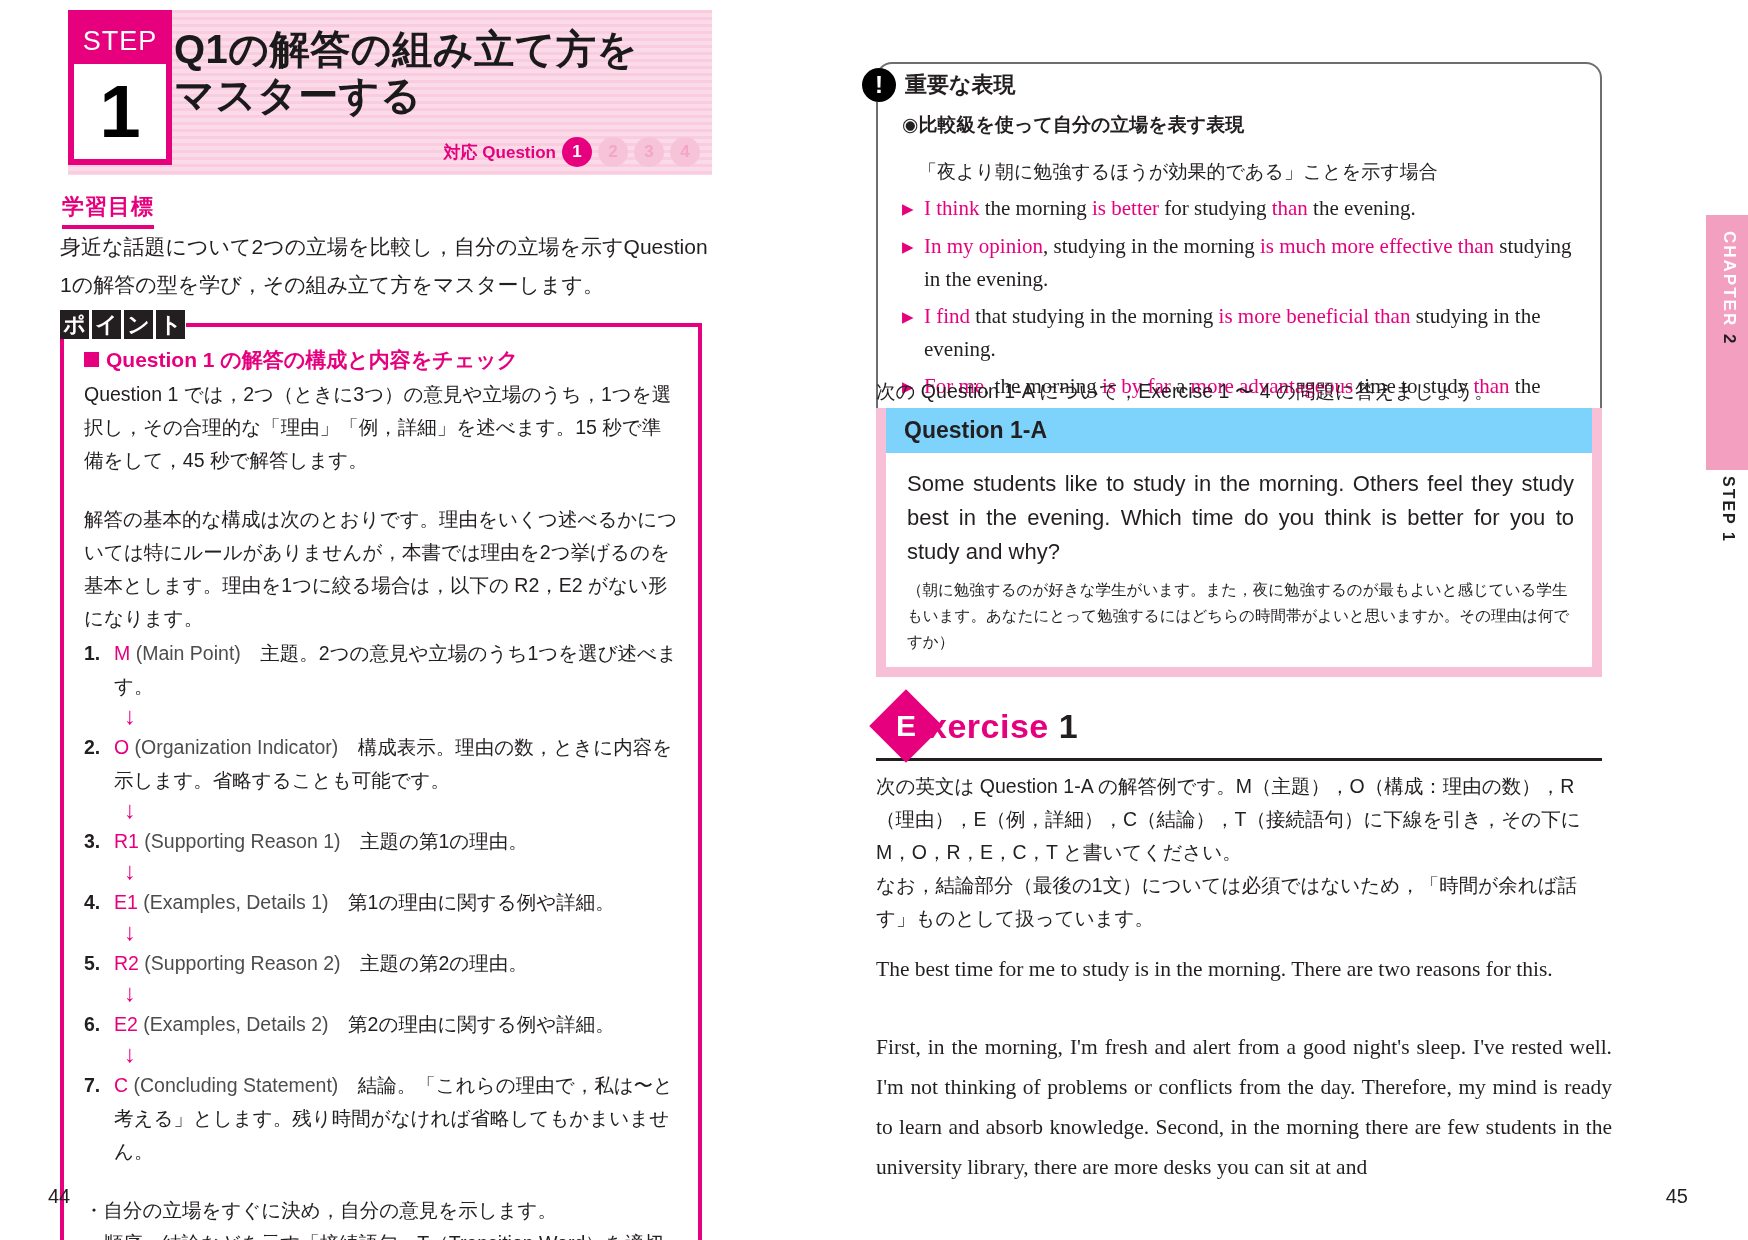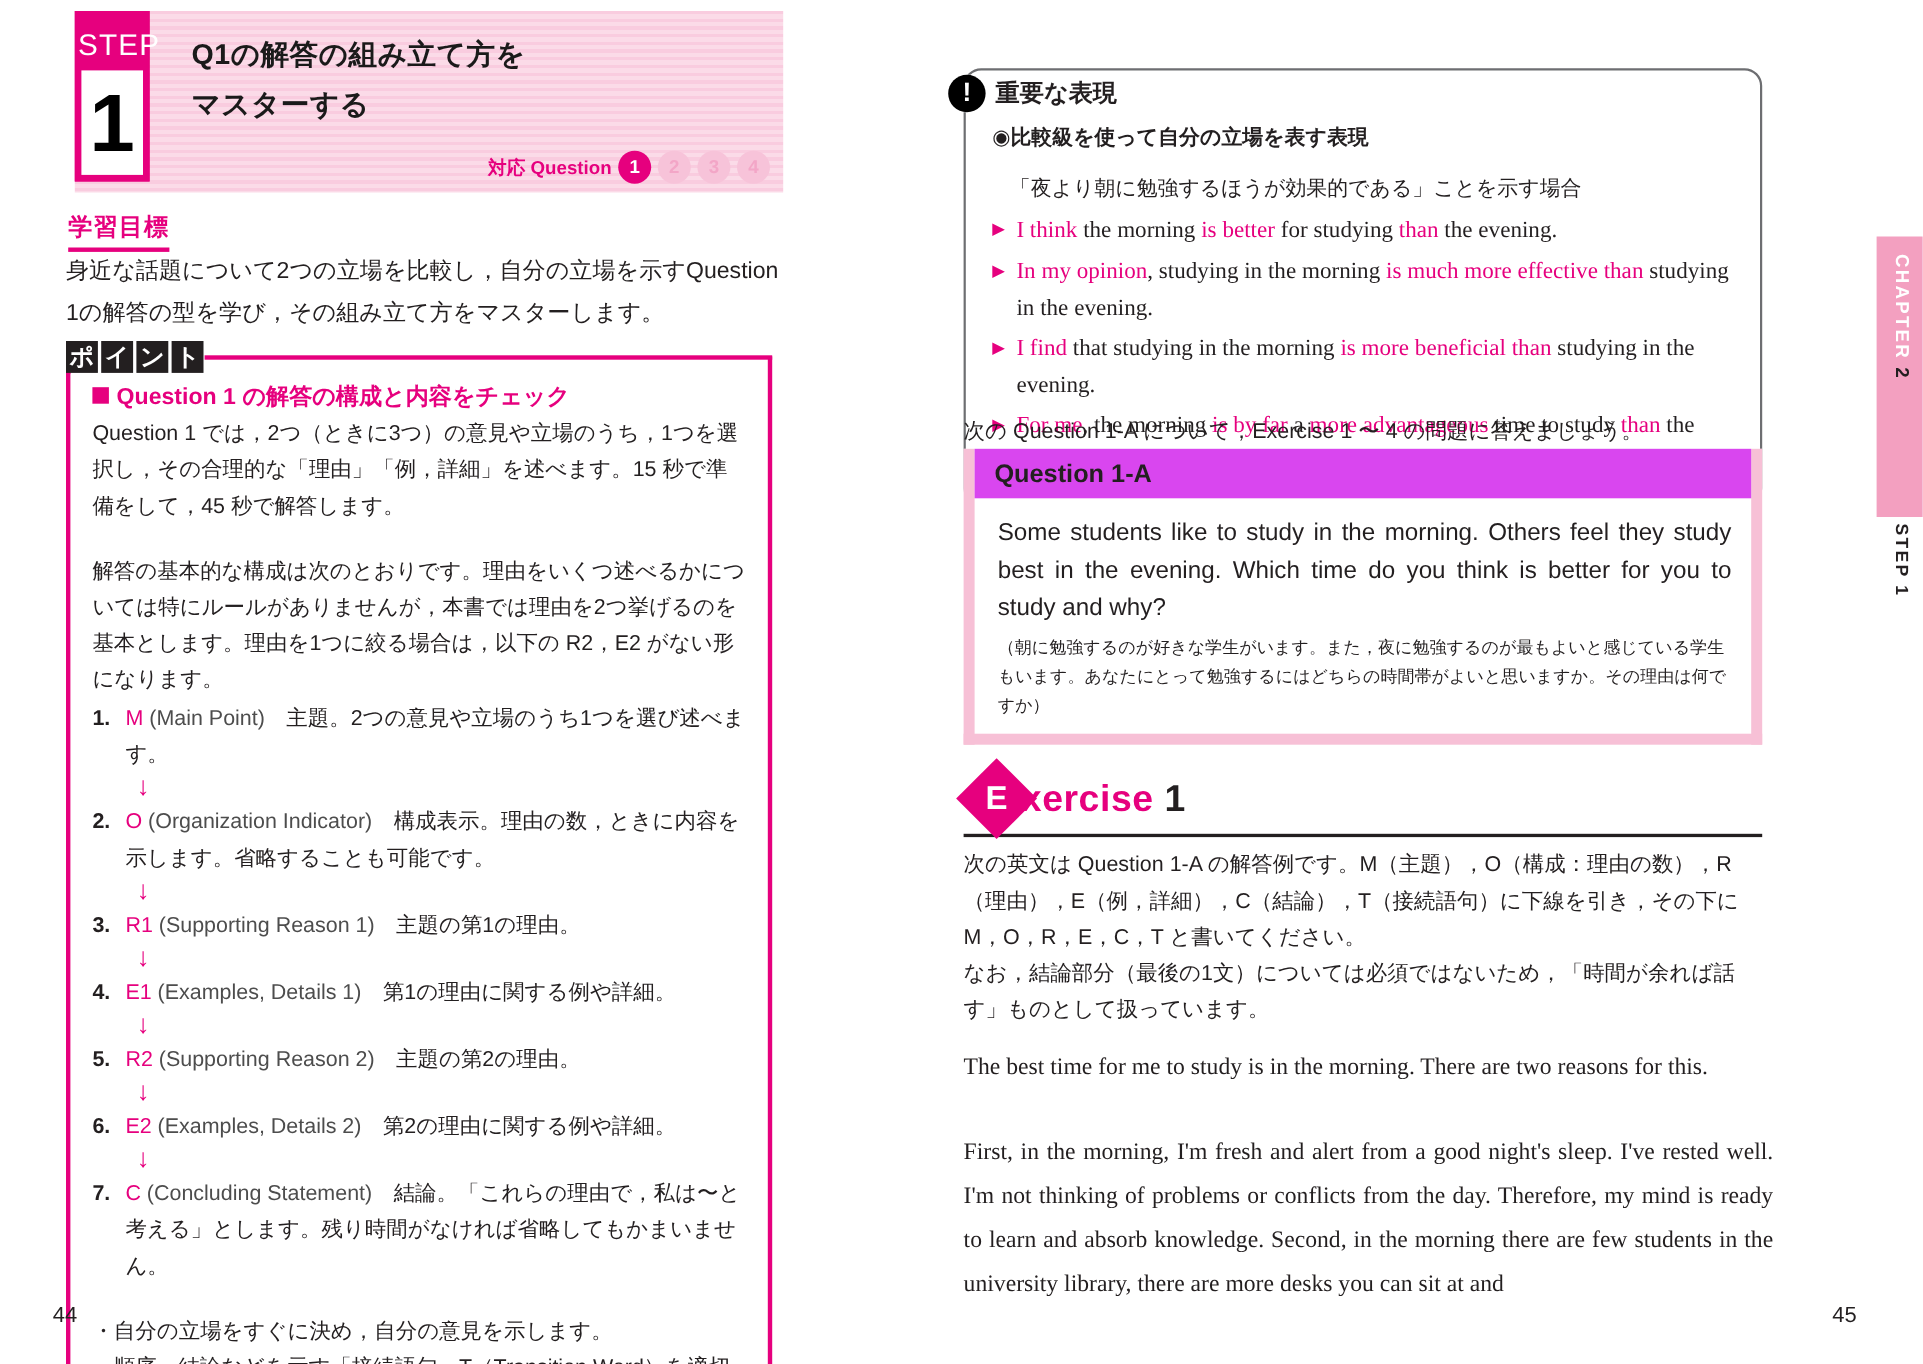--- a/index.html
+++ b/index.html
@@ -35,21 +35,21 @@
     background:
       repeating-linear-gradient(
         to bottom,
         #f9ccdf 0px, #f9ccdf 3px,
         #fbdbe8 3px, #fbdbe8 7px
       );
   }
   .step-badge {
     position: absolute;
     left: 0; top: 0;
-    width: 68px; height: 155px;
+    width: 104px; height: 155px;
     background: #e6007e;
     border: 3px solid #e6007e;
     box-sizing: border-box;
   }
   .step-badge .step-word {
     color: #ffffff;
     font-size: 27px;
     letter-spacing: 1px;
     text-align: center;
     line-height: 40px;
@@ -65,21 +65,21 @@
     font-size: 74px;
     font-weight: bold;
     text-align: center;
     line-height: 96px;
   }
   .step-title {
     position: absolute;
     left: 106px; top: 16px;
     width: 520px;
     color: #1a1a1a;
-    font-size: 26px;
+    font-size: 40px;
     font-weight: bold;
     line-height: 46px;
     letter-spacing: 0.5px;
   }
   .qmap {
     position: absolute;
     right: 12px; bottom: 8px;
     display: flex;
     align-items: center;
     gap: 6px;
@@ -301,21 +301,21 @@
     position: absolute;
     left: 86px; top: 408px;
     width: 726px;
     border-left: 10px solid #f7c0d6;
     border-right: 10px solid #f7c0d6;
     border-bottom: 10px solid #f7c0d6;
     box-sizing: border-box;
     background: #ffffff;
   }
   .qbox-head {
-    background: #d946ef;
+    background: #7dd3fc;
     font-size: 23px;
     font-weight: bold;
     color: #231f20;
     padding: 9px 0 9px 18px;
   }
   .qbox-body {
     padding: 14px 18px 4px 21px;
   }
   .qbox-en {
     font-size: 22px;

